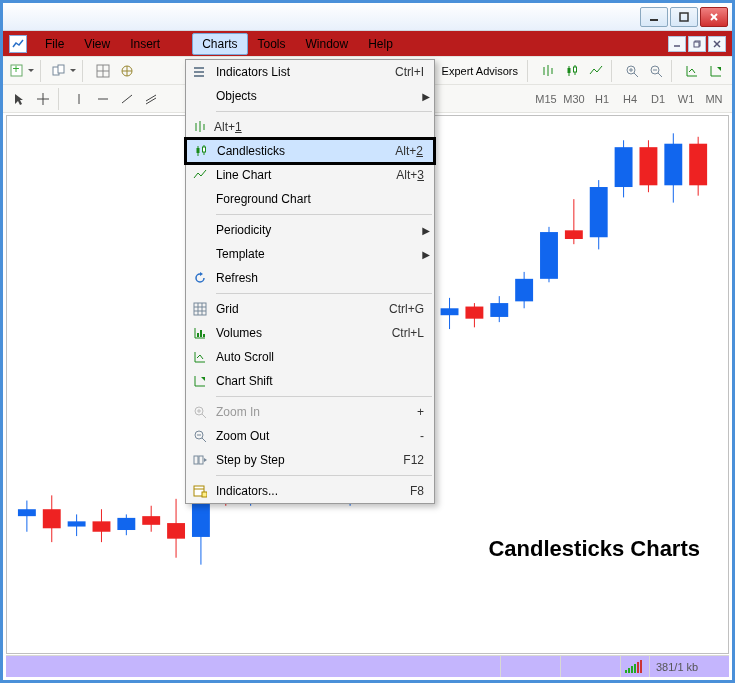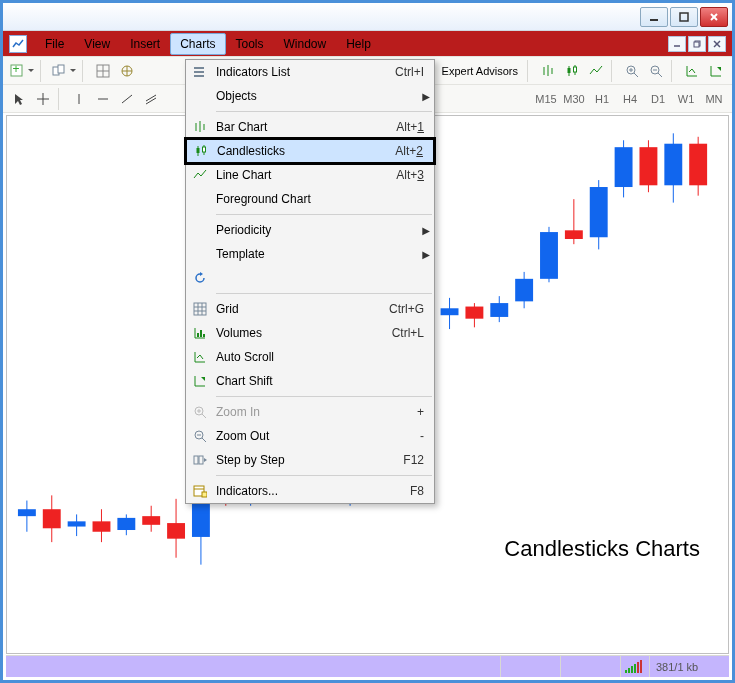--- a/index.html
+++ b/index.html
@@ -5,21 +5,21 @@
 * { box-sizing: border-box; margin: 0; padding: 0; font-family: Tahoma, Arial, sans-serif; font-size: 12px; }
 body { background: #fff; width: 735px; height: 683px; overflow: hidden; border: 3px solid #4a90d9; border-radius: 0; position: relative; }
 .titlebar { height: 28px; background: linear-gradient(#fff,#e8f0fb); display: flex; align-items: center; justify-content: flex-end; padding: 0 4px; border-bottom: 1px solid #d0d8e0; }
 .win-btn { width: 28px; height: 20px; border: 1px solid #8aa8c0; background: linear-gradient(#f0f6fc,#d8e8f8); margin-left: 2px; display: inline-flex; align-items: center; justify-content: center; border-radius: 2px; cursor: default; }
 .win-btn.close { background: linear-gradient(#f08080,#d03030); border-color:#a02020; color:#fff; }
 .win-btn svg { width: 10px; height: 10px; }
 .menubar { height: 26px; background: #b91c1c; display: flex; align-items: center; padding: 0 6px; border-bottom: 1px solid #e4e4e0; }
 .app-icon { width:18px; height:18px; margin-right: 8px; display:inline-flex; align-items:center; justify-content:center; background:#fff; border:1px solid #88aadd; }
 .app-icon svg { width:12px;height:12px; }
 .menu-item { padding: 4px 10px; cursor: default; }
-.menu-item.active { background:#cde4ff; border:1px solid #7aa8d8; border-radius:2px; padding:3px 9px; }
+.menu-item.active { background:#cde4ff; border:1px solid #7aa8d8; border-radius:2px; padding:3px 9px;margin-left:22px; }
 .mini-controls { margin-left:auto; display:flex; gap:2px; }
 .mini-btn { width:18px; height:16px; border:1px solid #b0c4de; background:#f4f8fc; display:inline-flex; align-items:center; justify-content:center; }
 .toolbar { display:flex; align-items:center; padding:2px 4px; border-bottom:1px solid #e4e4e0; background:#f8f8f6; height:28px; gap:0; }
 .tbtn { min-width:24px; height:22px; display:inline-flex; align-items:center; justify-content:center; padding:0 3px; cursor:default; }
 .tsep { width:6px; height:22px; border-left:1px solid #d8d8d4; margin:0 3px; }
 .tdrop::after { content:""; display:inline-block; border:3px solid transparent; border-top-color:#555; margin-left:2px; margin-top:3px; }
 .tfbtn { display:flex; align-items:center; gap:8px; padding:0 6px; height:22px; }
 .tfbtn span.lbl { font-size:11px; }
 .timeframes { display:flex; }
 .tf { min-width:28px; height:22px; border:1px solid transparent; display:inline-flex; align-items:center; justify-content:center; font-size:11px; color:#666; }
@@ -31,21 +31,21 @@
 .dd-shortcut { padding-right:10px; font-size:12px; color:#333; }
 .dd-shortcut u { text-decoration: underline; }
 .dd-arrow { width:16px; text-align:center; font-size:10px; color:#333; }
 .dd-sep { height:1px; background:#d0d0d0; margin:3px 2px 3px 30px; }
 .dd-row.disabled { color:#9a9a9a; }
 .dd-row.highlighted { background:#cde4ff; border:1px solid #7aa8d8; height:24px;justify-content:space-between; }
 .dd-row.boxed { outline:3px solid #000; outline-offset:-1px; }
 .statusbar { position:absolute; left:3px; right:3px; bottom:3px; height:22px; background:#c4b5fd; border-top:1px solid #d8d8d4; display:flex; align-items:center; }
 .status-cell { border-left:1px solid #d8d8d4; height:100%; display:flex; align-items:center; padding:0 6px; font-size:11px; color:#555; }
 .status-chart { padding:0 4px; }
-.annotation { position:absolute; right:28px; top:420px; font-weight:normal; font-size:22px; color:#000; font-family: Arial, sans-serif; }
+.annotation { position:absolute; right:28px; top:420px; font-weight:bold; font-size:22px; color:#000; font-family: Arial, sans-serif; }
 .candle-wick { stroke-width:1; }
 </style>
 </head>
 <body>
 
 <div class="titlebar">
   <div class="win-btn">
       <svg viewBox="0 0 10 10">
         <line x1="1" y1="8" x2="9" y2="8" stroke="#333" stroke-width="2"></line>
       </svg>
@@ -315,21 +315,20 @@
     </div>
     <div class="dd-sep"></div>
     <div class="dd-row">
       <div class="dd-icon">
         <svg width="14" height="14" viewBox="0 0 14 14">
           <line x1="3" y1="3" x2="3" y2="11" stroke="#1a8a1a"></line>
           <line x1="7" y1="1" x2="7" y2="12" stroke="#1a8a1a"></line>
           <line x1="11" y1="4" x2="11" y2="10" stroke="#1a8a1a"></line>
         </svg>
       </div>
-      <div class="dd-label">Bar Chart</div>
       <div class="dd-shortcut">Alt+<u>1</u></div>
     </div>
     <div class="dd-row highlighted boxed">
       <div class="dd-icon">
         <svg width="14" height="14" viewBox="0 0 14 14">
           <line x1="4" y1="2" x2="4" y2="12" stroke="#1a8a1a"></line>
           <rect x="2.5" y="4" width="3" height="5" fill="#1a8a1a"></rect>
           <line x1="10" y1="1" x2="10" y2="11" stroke="#1a8a1a"></line>
           <rect x="8.5" y="3" width="3" height="5" fill="#fff" stroke="#1a8a1a"></rect>
         </svg>
@@ -361,20 +360,21 @@
       <div class="dd-label">Template</div>
       <div class="dd-arrow">▶</div>
     </div>
     <div class="dd-row">
       <div class="dd-icon">
         <svg width="14" height="14" viewBox="0 0 14 14">
           <path d="M 11,7 A4,4 0 1 1 7,3" fill="none" stroke="#2a70c8" stroke-width="1.5"></path>
           <polygon points="7,1 7,5 10,3" fill="#2a70c8"></polygon>
         </svg>
       </div>
+      <div class="dd-label">Refresh</div>
     </div>
     <div class="dd-sep"></div>
     <div class="dd-row">
       <div class="dd-icon">
         <svg width="14" height="14" viewBox="0 0 14 14">
           <rect x="1" y="1" width="12" height="12" fill="none" stroke="#789"></rect>
           <line x1="5" y1="1" x2="5" y2="13" stroke="#789"></line>
           <line x1="9" y1="1" x2="9" y2="13" stroke="#789"></line>
           <line x1="1" y1="5" x2="13" y2="5" stroke="#789"></line>
           <line x1="1" y1="9" x2="13" y2="9" stroke="#789"></line>

